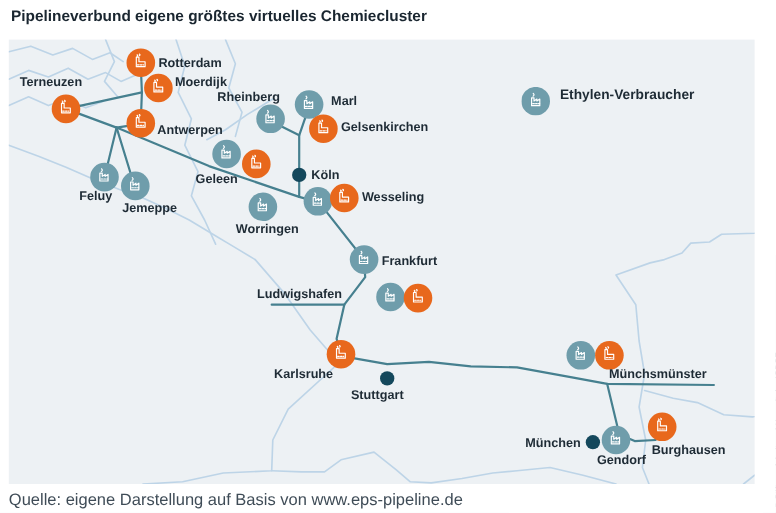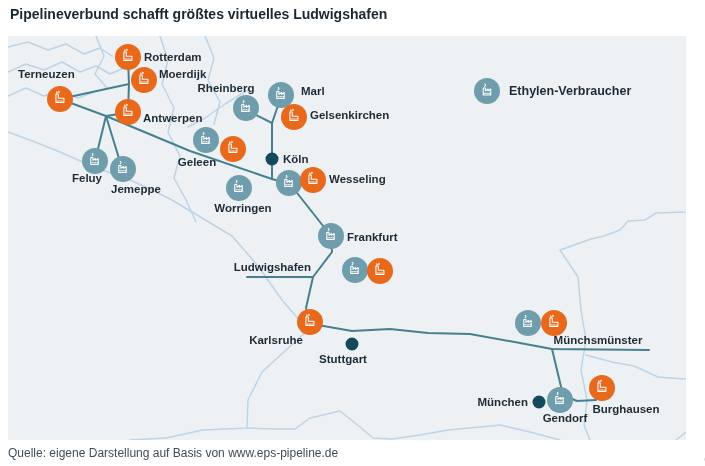--- a/index.html
+++ b/index.html
@@ -1,23 +1,23 @@
 <!DOCTYPE html>
 <html><head>
 <meta charset="utf-8">
 <style>
   html,body{margin:0;padding:0;background:#ffffff;}
   #stage{position:relative;width:705px;height:466px;background:#ffffff;overflow:hidden;
          font-family:"Liberation Sans",sans-serif;}
   #page-title{position:absolute;left:10px;top:6px;font-size:14px;font-weight:700;color:#1a2630;}
   #map-svg{position:absolute;left:0;top:0;}
   #legend{position:absolute;left:474px;top:79px;display:flex;flex-direction:column;gap:3px;}
-  .legend-row{display:flex;align-items:center;gap:9px;height:24px;}
+  .legend-row{display:flex;align-items:flex-start;gap:9px;height:24px;}
   .legend-label{font-size:12.5px;font-weight:700;color:#1e2b35;}
-  #source-line{position:absolute;left:8px;top:446px;font-size:12px;color:#3f4c57;}
+  #source-line{position:absolute;left:8px;top:446px;font-size:15px;color:#3f4c57;}
   #credit{position:absolute;left:703px;top:462px;transform:rotate(-90deg);transform-origin:0 0;
           width:200px;font-size:7.5px;color:#9aa5ad;letter-spacing:.2px;}
 </style>
 </head>
 <body>
 
 <div id="stage">
   <svg id="map-svg" width="705" height="466" viewBox="0 0 705 466">
     <defs>
       <clipPath id="mapclip">
@@ -137,21 +137,21 @@
         <text x="598" y="344" text-anchor="middle" font-size="11.5" font-weight="700" font-family="&quot;Liberation Sans&quot;,sans-serif" fill="#1e2b35">Münchsmünster</text>
         <circle cx="560" cy="400" r="13" fill="#6f9dab"></circle>
         <use href="#fac-consumer" x="551.5" y="391" width="17" height="17"></use>
         <text x="565" y="422" text-anchor="middle" font-size="11.5" font-weight="700" font-family="&quot;Liberation Sans&quot;,sans-serif" fill="#1e2b35">Gendorf</text>
         <circle cx="602" cy="388" r="13" fill="#e8681c"></circle>
         <use href="#fac-producer" x="593.5" y="379" width="17" height="17"></use>
         <text x="626" y="413" text-anchor="middle" font-size="11.5" font-weight="700" font-family="&quot;Liberation Sans&quot;,sans-serif" fill="#1e2b35">Burghausen</text>
       </g>
   </svg>
 
-  <div id="page-title">Pipelineverbund schafft größtes virtuelles Ludwigshafen</div>
+  <div id="page-title">Pipelineverbund eigene größtes virtuelles Chemiecluster</div>
 
   <div id="legend">
     <div class="legend-row">
       <svg width="26" height="26" viewBox="0 0 26 26">
         <circle cx="13" cy="13" r="13" class="lg-consumer" fill="#6f9dab"></circle>
         <use href="#fac-consumer" x="5" y="4.5" width="17" height="17"></use>
       </svg>
       <span class="legend-label">Ethylen-Verbraucher</span>
     </div>
   </div>

